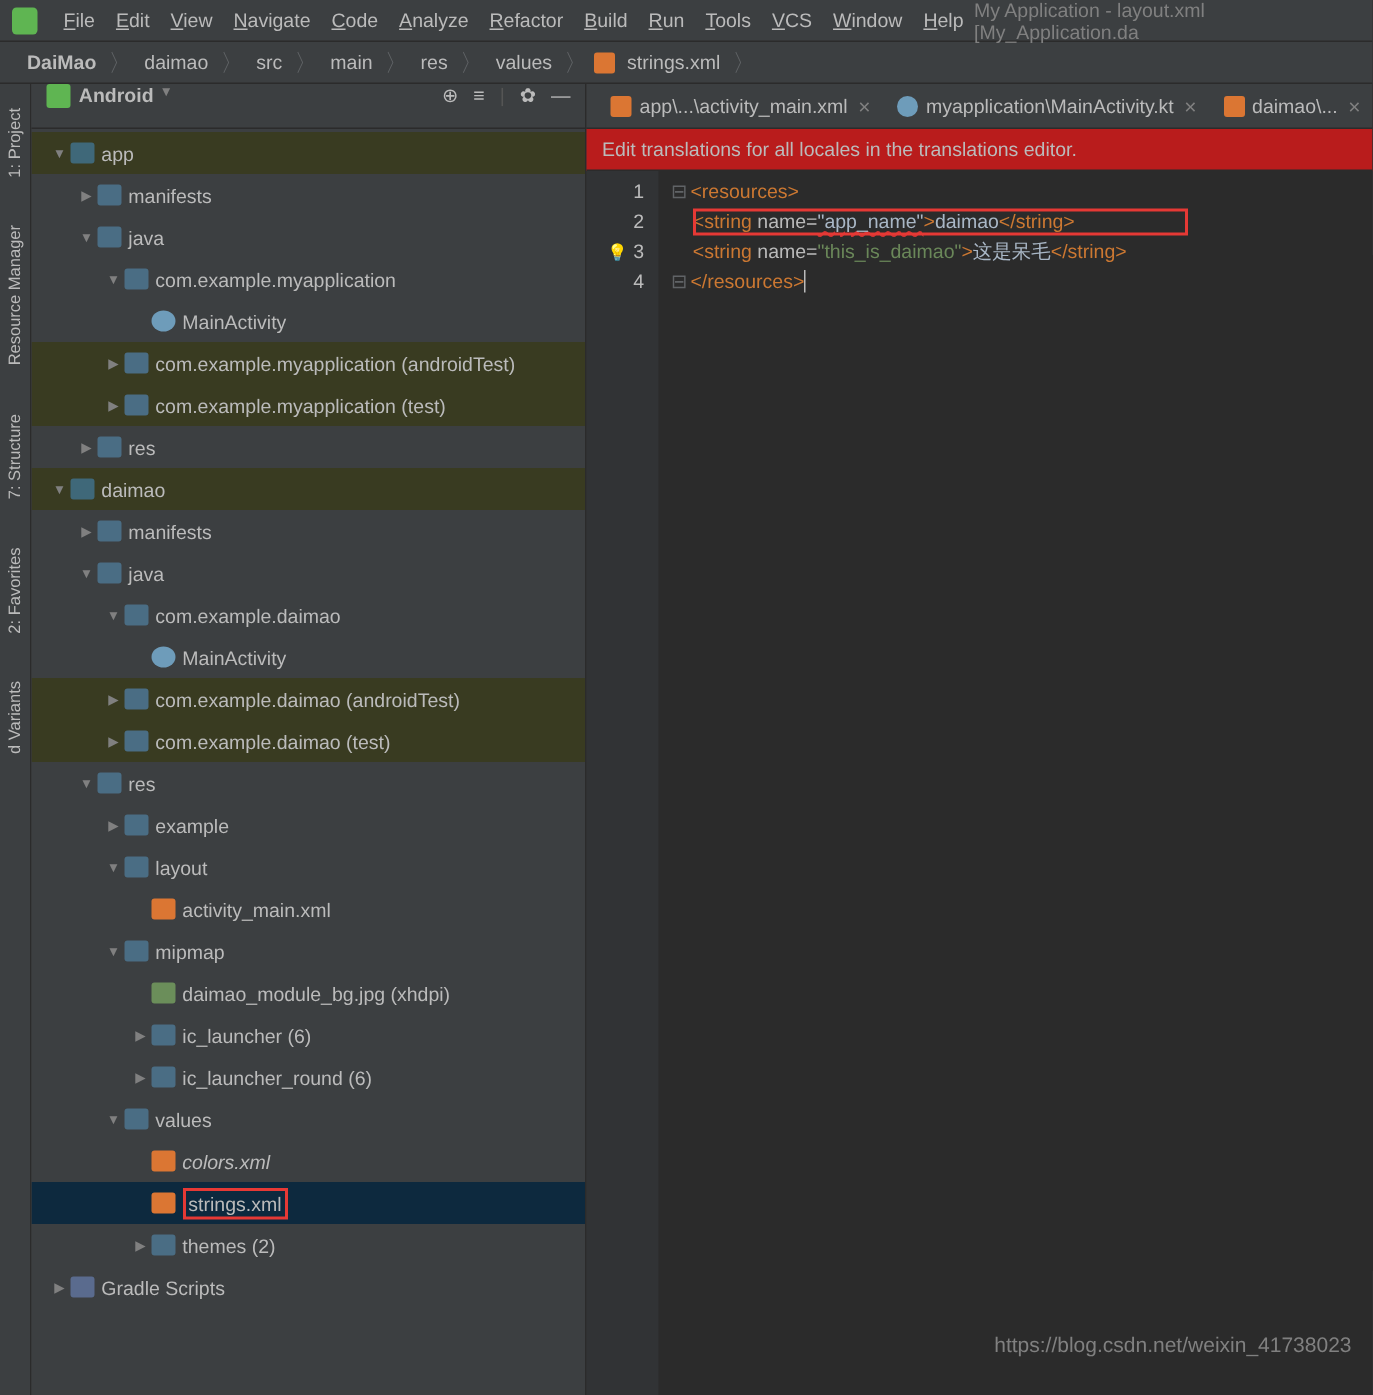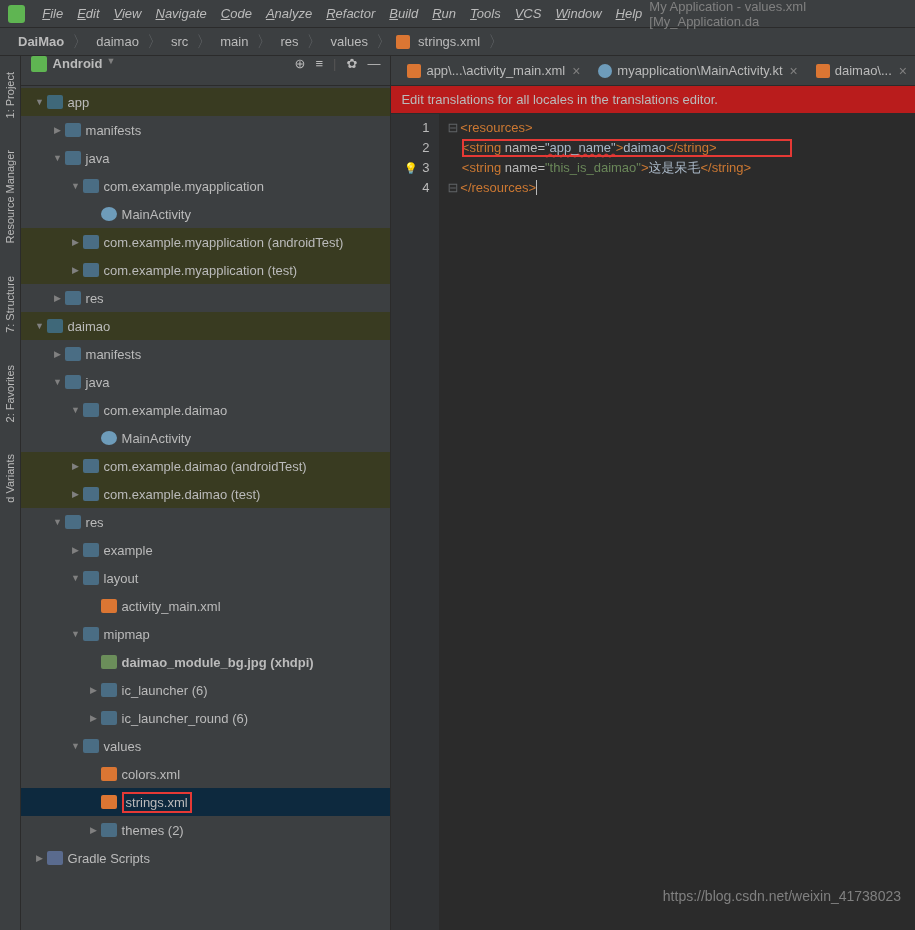--- a/index.html
+++ b/index.html
@@ -60,36 +60,36 @@
 .redbox{position:absolute;border:2px solid #e53935;left:23px;top:25px;width:330px;height:18px;pointer-events:none}
 .caret{border-right:1px solid #bbbbbb;animation:blink 1s infinite}
 @keyframes blink{50%{opacity:0}}
 .watermark{position:absolute;bottom:26px;right:14px;color:#808080;font-size:14px}
 </style>
 </head>
 <body>
 
 <div class="menubar">
   <div class="logo"></div>
-  <div id="menu-items" style="display: flex; font-style: italic;">
+  <div id="menu-items" style="display: flex;">
       <span class="mi"><u>F</u>ile</span>
       <span class="mi"><u>E</u>dit</span>
       <span class="mi"><u>V</u>iew</span>
       <span class="mi"><u>N</u>avigate</span>
       <span class="mi"><u>C</u>ode</span>
       <span class="mi"><u>A</u>nalyze</span>
       <span class="mi"><u>R</u>efactor</span>
       <span class="mi"><u>B</u>uild</span>
       <span class="mi"><u>R</u>un</span>
       <span class="mi"><u>T</u>ools</span>
       <span class="mi"><u>V</u>CS</span>
       <span class="mi"><u>W</u>indow</span>
       <span class="mi"><u>H</u>elp</span>
     </div>
-  <div class="title">My Application - values.xml [My_Application.da</div>
+  <div class="title">My Application - layout.xml [My_Application.da</div>
 </div>
 
 <div class="breadcrumb" id="bc">
     <span class="bc" style="font-weight: bold;">DaiMao</span>
     <span class="sep">〉</span>
     <span class="bc">daimao</span>
     <span class="sep">〉</span>
     <span class="bc">src</span>
     <span class="sep">〉</span>
     <span class="bc">main</span>
@@ -219,41 +219,41 @@
         <div class="tree-row" style="padding-left: 66px;">
           <span class="arrow"></span>
           <span class="icon xml"></span>
           <span>activity_main.xml</span>
         </div>
         <div class="tree-row" style="padding-left: 48px;">
           <span class="arrow">▼</span>
           <span class="icon folder"></span>
           <span>mipmap</span>
         </div>
-        <div class="tree-row" style="padding-left: 66px; font-weight: bold;">
+        <div class="tree-row" style="padding-left: 66px;">
           <span class="arrow"></span>
           <span class="icon img"></span>
           <span>daimao_module_bg.jpg (xhdpi)</span>
         </div>
         <div class="tree-row" style="padding-left: 66px;">
           <span class="arrow">▶</span>
           <span class="icon folder"></span>
           <span>ic_launcher (6)</span>
         </div>
         <div class="tree-row" style="padding-left: 66px;">
           <span class="arrow">▶</span>
           <span class="icon folder"></span>
           <span>ic_launcher_round (6)</span>
         </div>
         <div class="tree-row" style="padding-left: 48px;">
           <span class="arrow">▼</span>
           <span class="icon folder"></span>
           <span>values</span>
         </div>
-        <div class="tree-row" style="padding-left: 66px;">
+        <div class="tree-row" style="padding-left: 66px; font-style: italic;">
           <span class="arrow"></span>
           <span class="icon xml"></span>
           <span>colors.xml</span>
         </div>
         <div class="tree-row sel" style="padding-left: 66px;">
           <span class="arrow"></span>
           <span class="icon xml"></span>
           <span class="hlred">strings.xml</span>
         </div>
         <div class="tree-row" style="padding-left: 66px;">

